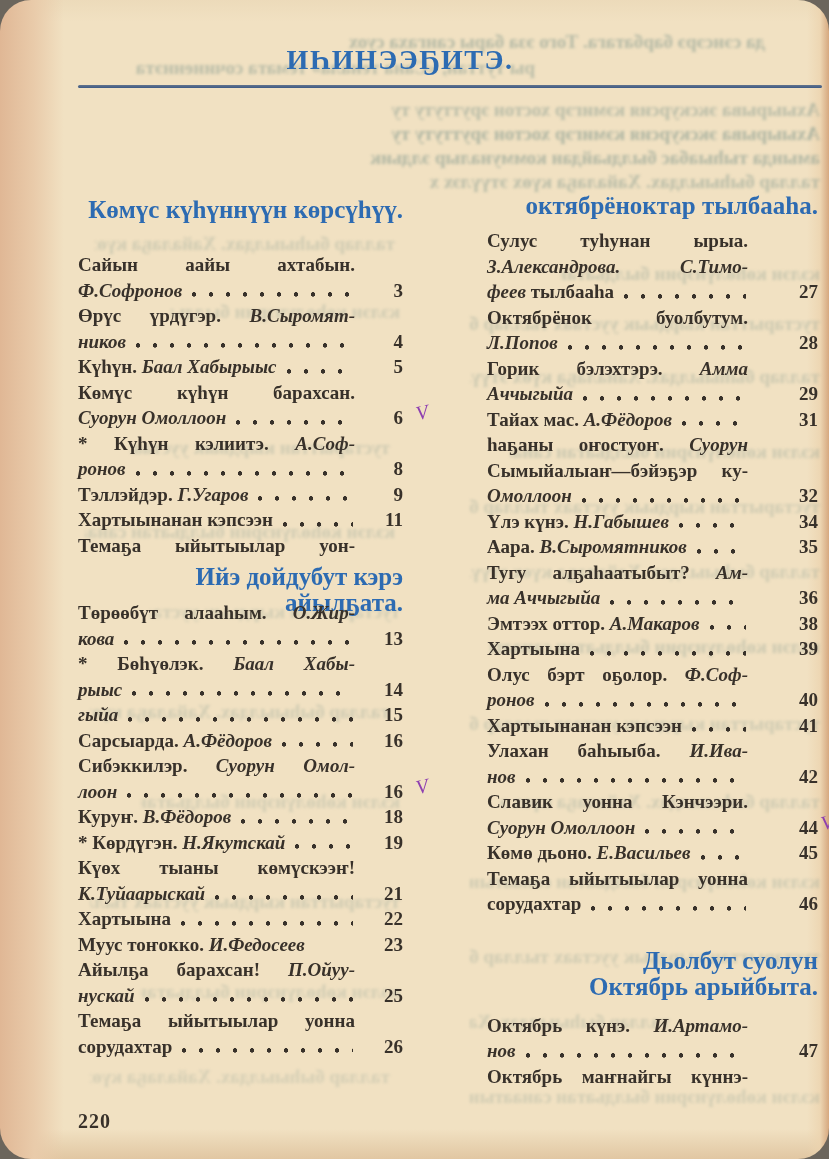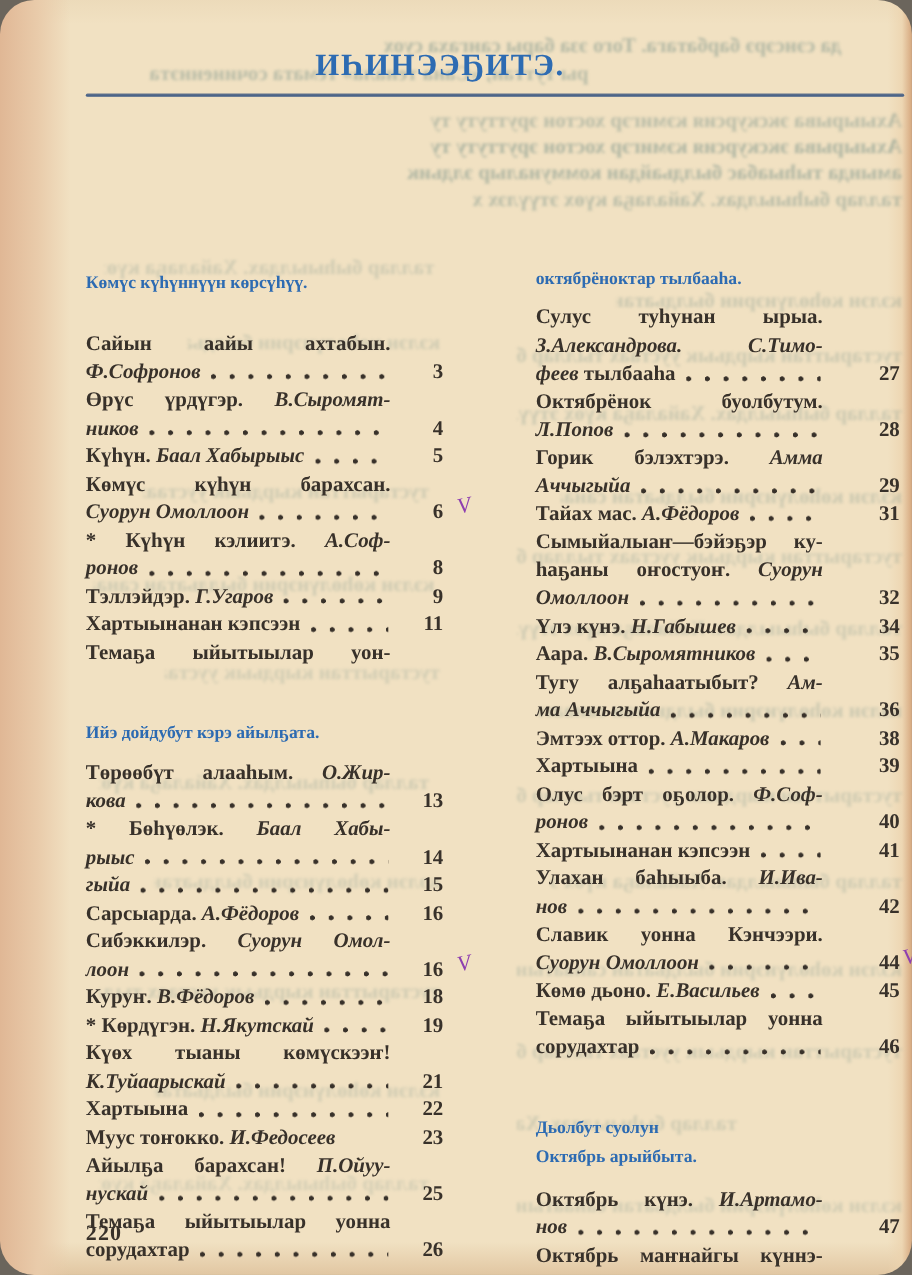--- a/index.html
+++ b/index.html
@@ -34,21 +34,21 @@
     color:var(--blue,#2d6bb2);
   }
   .rule{
     position:absolute;top:85px;left:78px;width:744px;height:3px;
     background:linear-gradient(180deg,#64748c,#3c5a86);
     border-radius:2px;
   }
   .col{position:absolute;--gut:48px;font-size:19px;}
   .col-left{left:78px;top:197px;width:325px;}
   .col-right{left:487px;top:193px;width:331px;--gut:70px;}
-  .heading{color:var(--blue,#2d6bb2);text-align:left;font-size:16px;margin-top:48px;}
+  .heading{color:var(--blue,#2d6bb2);text-align:right;font-size:25px;}
   .hline{height:26px;line-height:26px;}
   .col-left .section:first-child .heading{margin-bottom:29px;}
   .col-left .section + .section{margin-top:6px;}
   .col-left .section + .section .heading{margin-bottom:10px;}
   .col-right .section:first-child .heading{margin-bottom:9px;}
   .col-right .section + .section{margin-top:31px;}
   .col-right .section + .section .heading{margin-bottom:13px;}
   .line{display:flex;align-items:baseline;height:25.5px;line-height:25.5px;position:relative;}
   .body{min-width:0;}
   .body.spread{flex:1 1 auto;text-align:justify;text-align-last:justify;margin-right:var(--gut);}
@@ -329,24 +329,24 @@
         </div>
         <div class="entry">
           <div class="line">
             <span class="body"><span class="rm">Тайах мас. </span><span class="it">А.Фёдоров</span></span>
             <span class="leader"></span>
             <span class="pg">31</span>
           </div>
         </div>
         <div class="entry">
           <div class="line">
+            <span class="body spread"><span class="rm">һаҕаны оҥостуоҥ. </span><span class="it">Суорун</span></span>
+          </div>
+          <div class="line">
             <span class="body spread"><span class="rm">Сымыйалыаҥ—бэйэҕэр ку-</span></span>
-          </div>
-          <div class="line">
-            <span class="body spread"><span class="rm">һаҕаны оҥостуоҥ. </span><span class="it">Суорун</span></span>
           </div>
           <div class="line">
             <span class="body"><span class="it">Омоллоон</span></span>
             <span class="leader"></span>
             <span class="pg">32</span>
           </div>
         </div>
         <div class="entry">
           <div class="line">
             <span class="body"><span class="rm">Үлэ күнэ. </span><span class="it">Н.Габышев</span></span>

